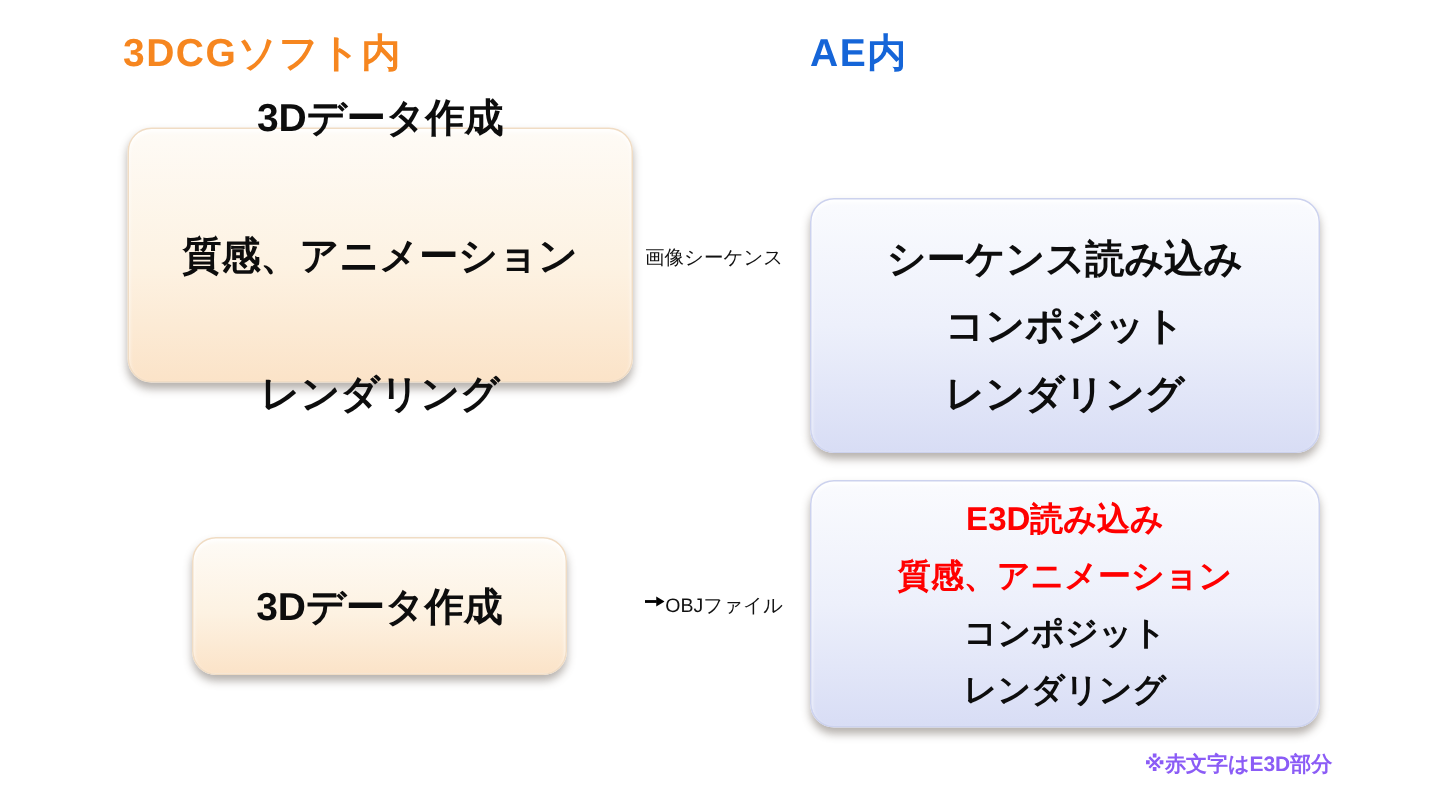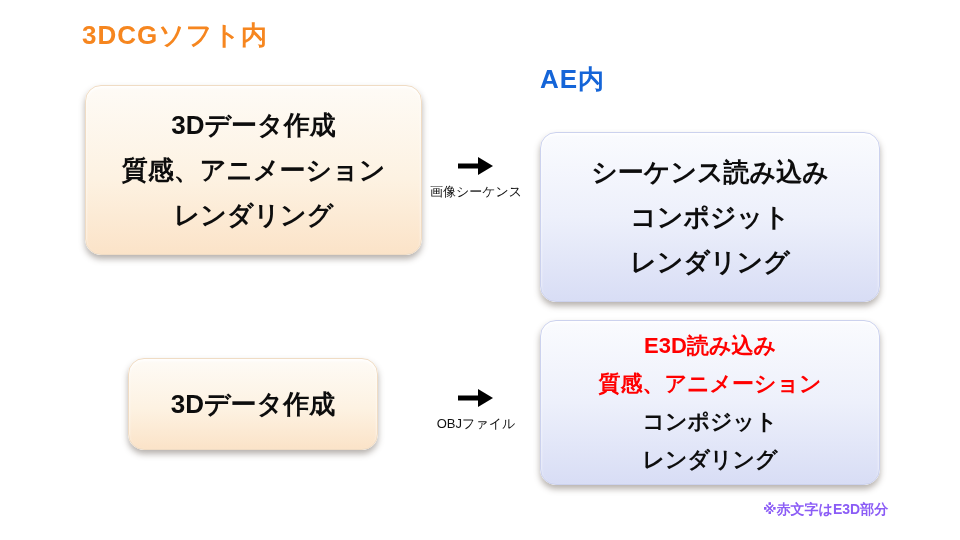--- a/index.html
+++ b/index.html
@@ -13,56 +13,56 @@
     border-radius: 29px;
   }
   .heading {
     position: absolute;
     font-size: 26px;
     font-weight: bold;
     letter-spacing: 1px;
     white-space: nowrap;
   }
   .heading-left  { left: 82px;  top: 18px; color: #f6861f; }
-  .heading-right { left: 540px; top: 18px; color: #1565d8; margin-top: 44px; }
+  .heading-right { left: 540px; top: 18px; color: #1565d8; }
 
   .box {
     position: absolute;
     display: flex;
     flex-direction: column;
     justify-content: center;
     align-items: center;
     text-align: center;
     font-weight: bold;
     color: #0d0d0d;
     border-radius: 16px;
     box-shadow: 0 4px 6px rgba(95, 85, 75, 0.45), inset 0 2px 3px rgba(255,255,255,0.9);
   }
   .cream {
     background: linear-gradient(180deg, #fefbf6 0%, #fdf2e2 55%, #fbe3c8 100%);
     border: 1px solid #f0dcc4;
+    gap: 47px;
   }
   .blue {
     background: linear-gradient(180deg, #fafbfe 0%, #edf0fb 50%, #d8ddf5 100%);
     border: 1px solid #ccd2ee;
   }
   .box1 { left: 85px;  top: 85px;  width: 335px; height: 168px; font-size: 26px; }
   .box2 { left: 540px; top: 84px;  width: 338px; height: 168px; font-size: 26px; margin-top: 48px; }
   .box3 { left: 128px; top: 358px; width: 248px; height: 90px;  font-size: 26px; }
   .box4 { left: 540px; top: 320px; width: 338px; height: 163px; font-size: 22px; }
   .box1 .line, .box2 .line { line-height: 45px; white-space: nowrap; }
   .box3 .line { line-height: 40px; white-space: nowrap; }
   .box4 .line { line-height: 38px; white-space: nowrap; }
   .line.red { color: #ff0000; }
 
   .arrow-group {
     position: absolute;
     width: 92px;
     display: flex;
-    flex-direction: column;
     align-items: center;
   }
   .arrow1 { left: 430px; top: 156px; }
   .arrow2 { left: 430px; top: 388px; text-align: center; }
   .arrow-icon { width: 36px; height: 20px; display: block; }
   .arrow-label {
     margin-top: 7px;
     font-size: 13px;
     color: #111111;
     white-space: nowrap;

